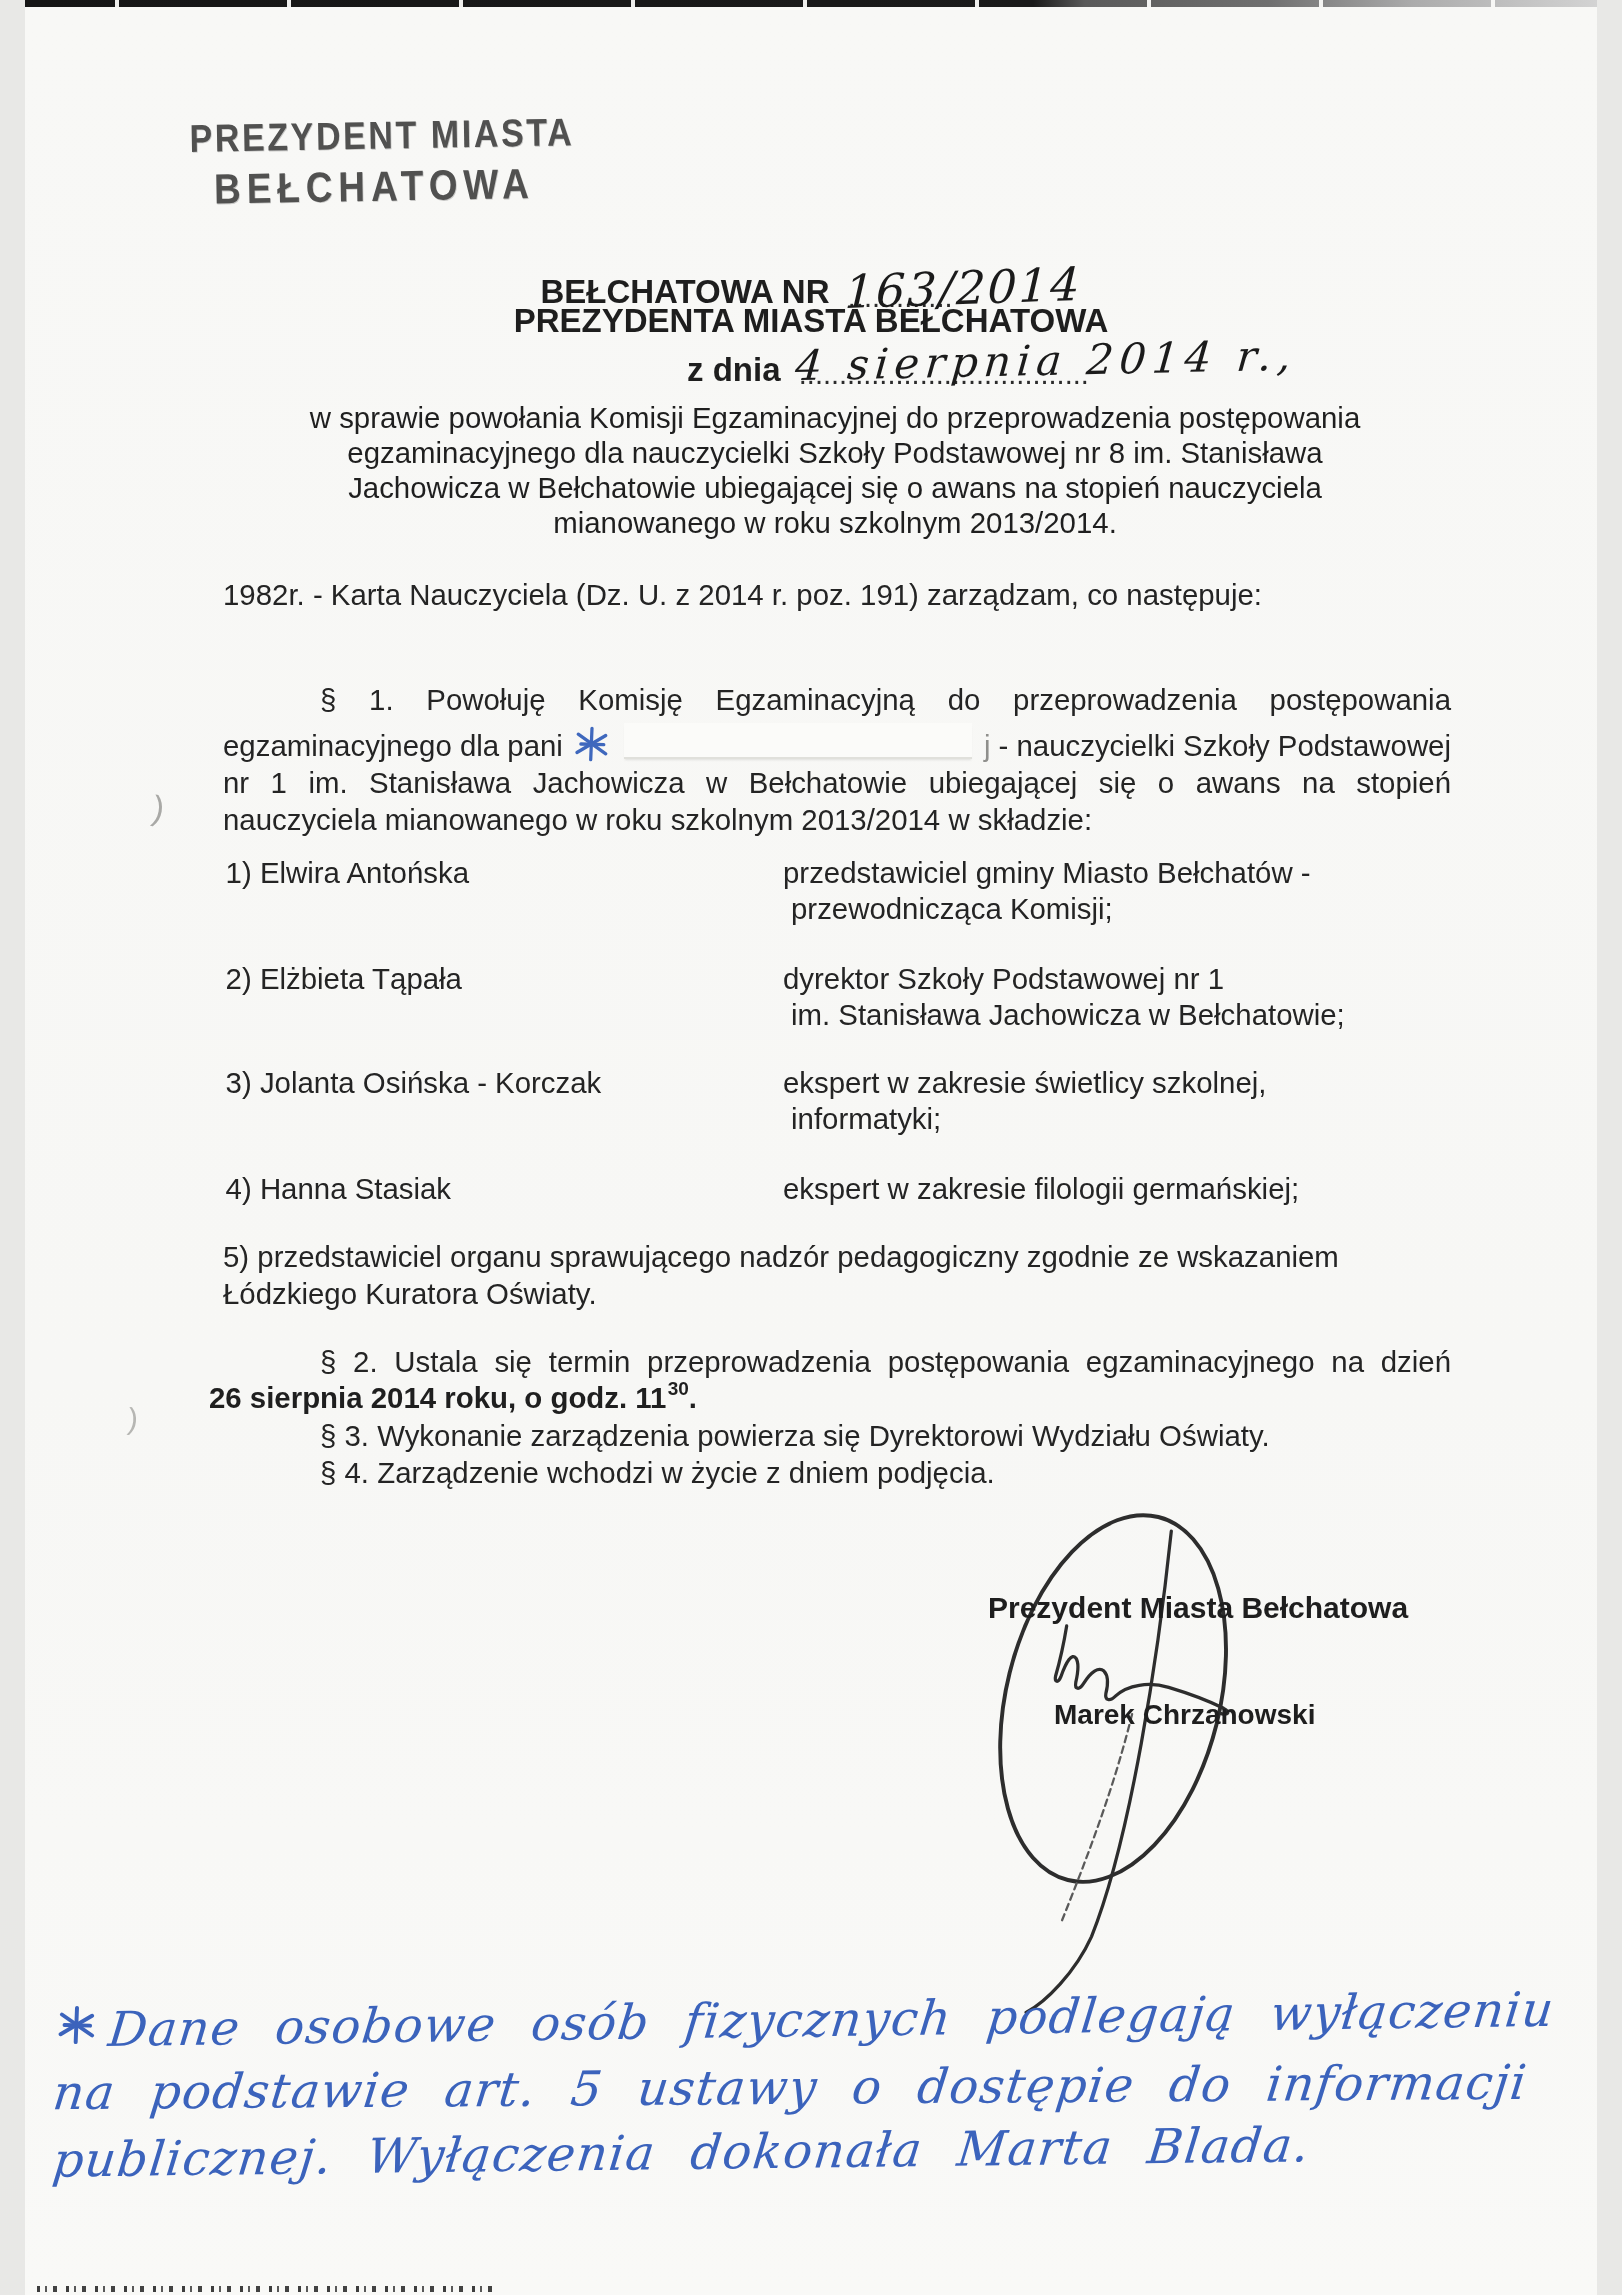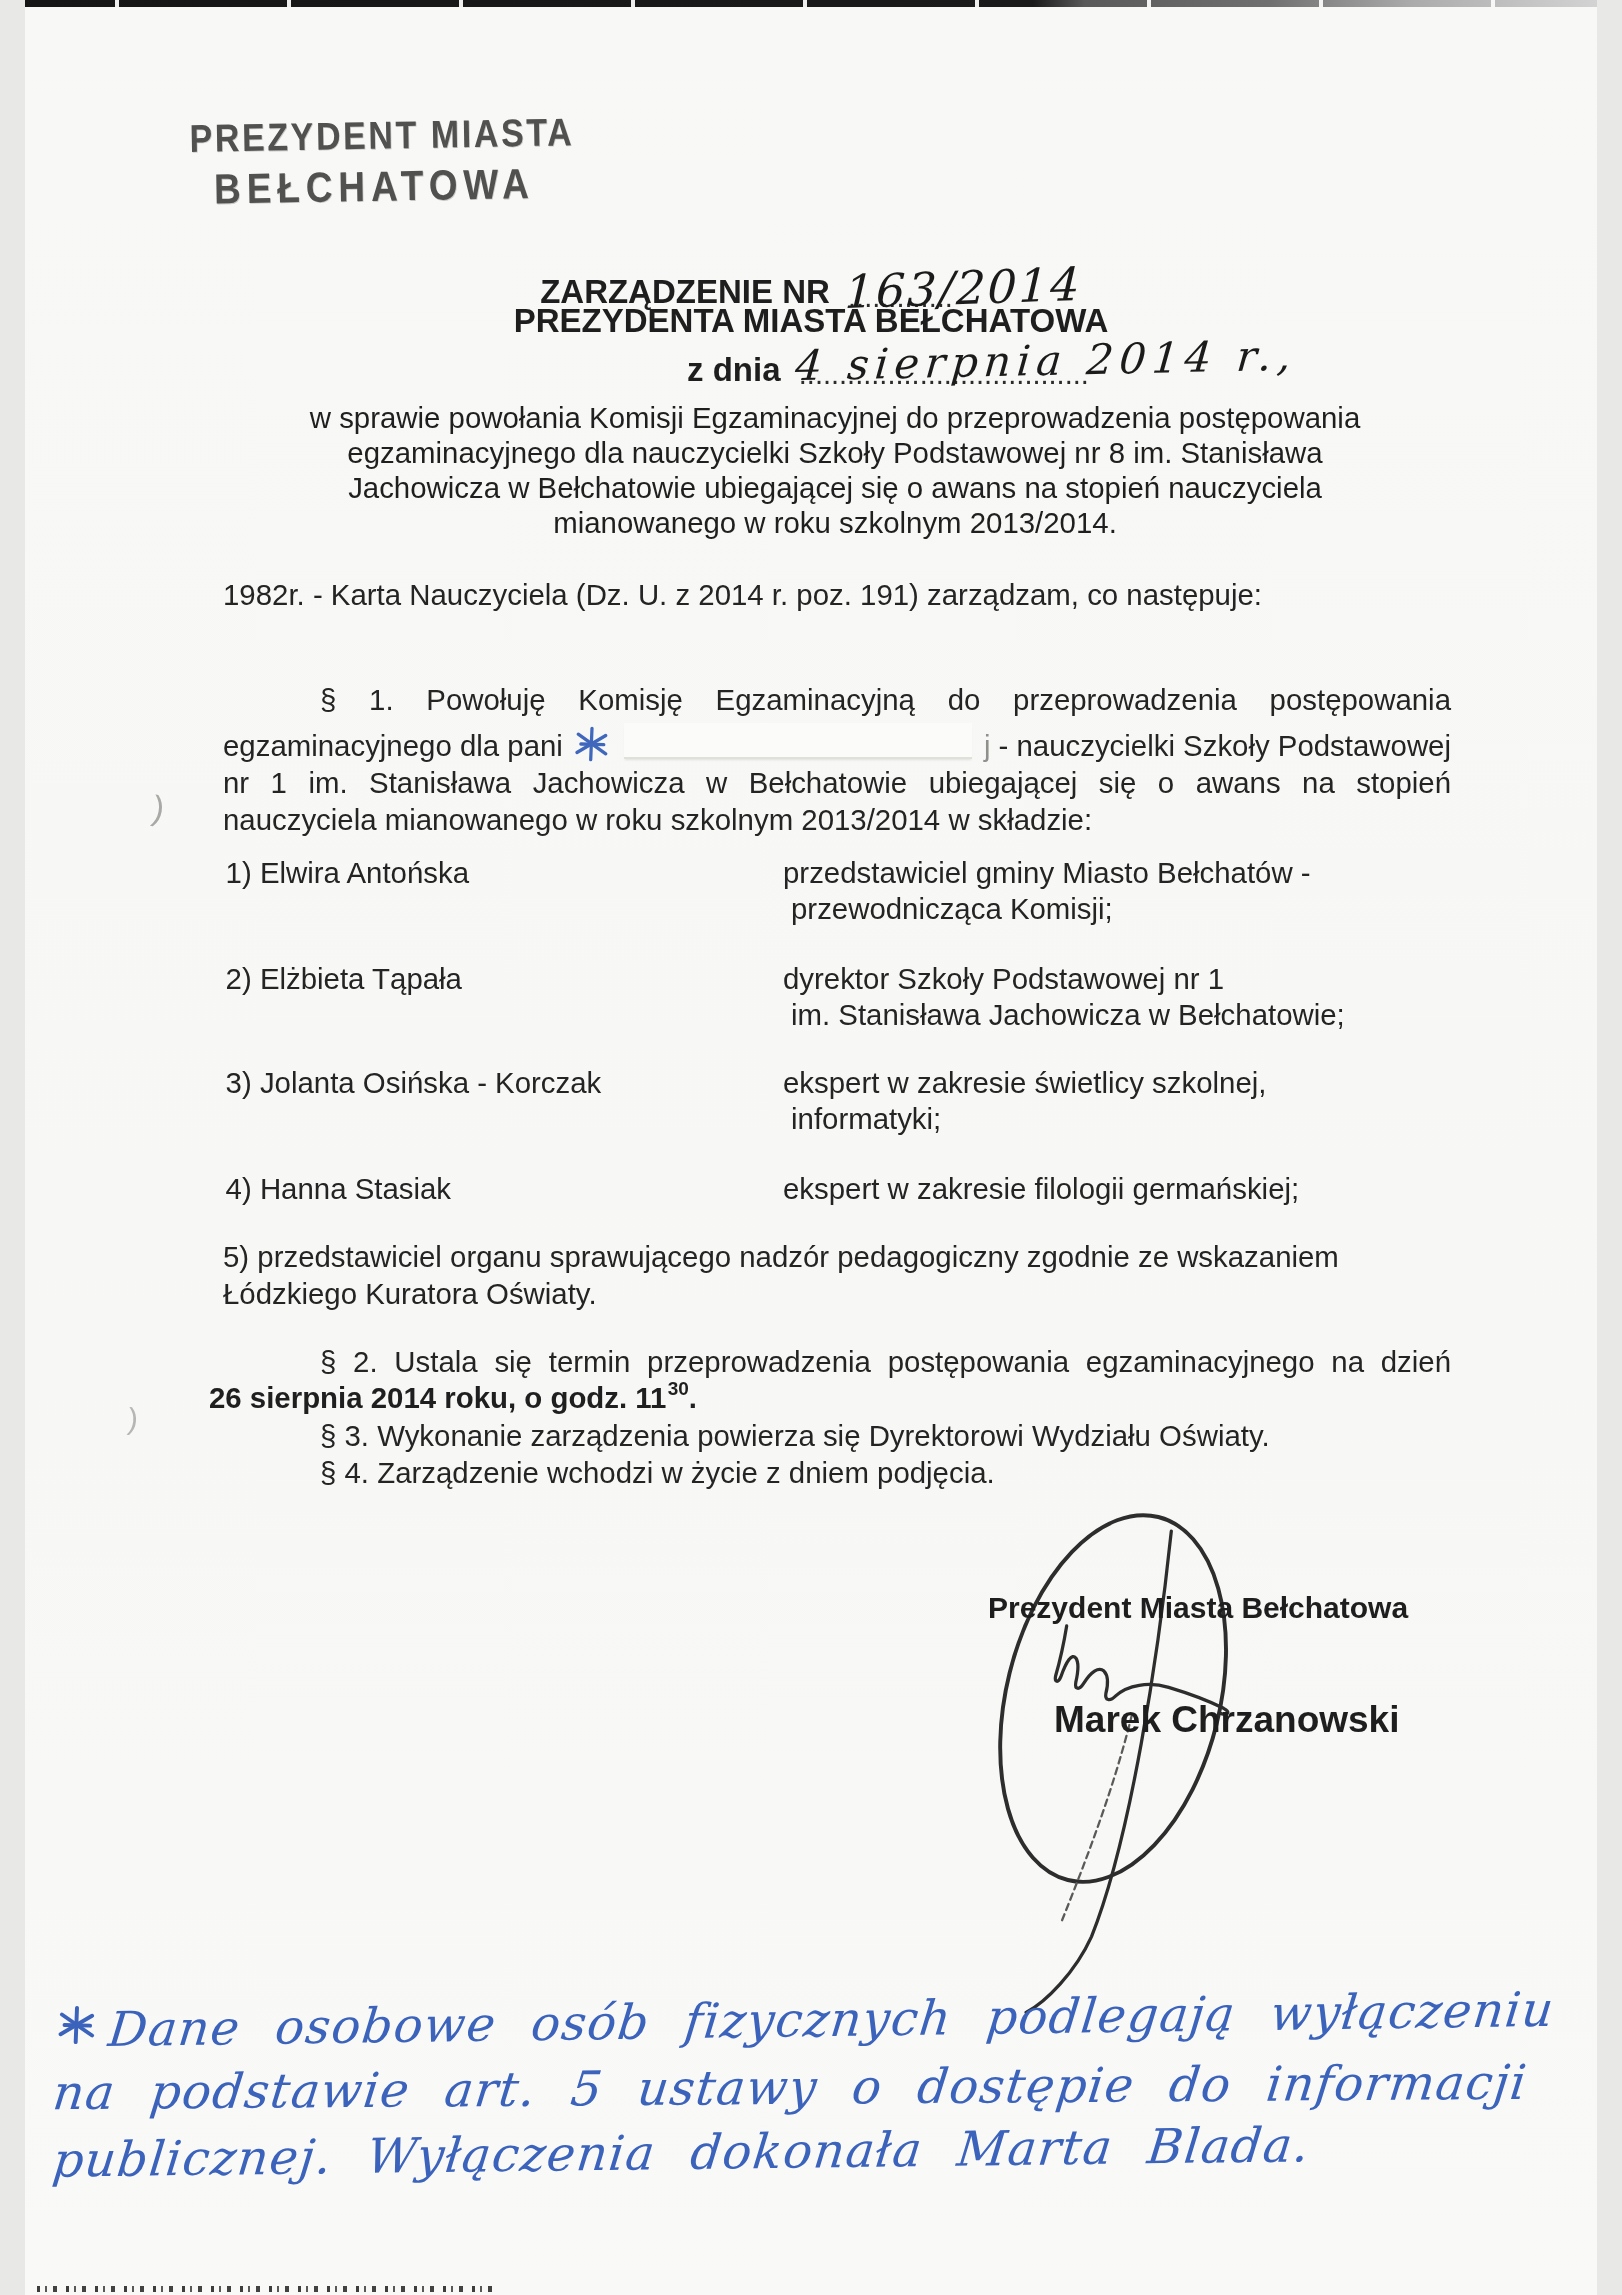--- a/index.html
+++ b/index.html
@@ -51,21 +51,21 @@
   .crole2{position:absolute;left:568px;top:36px;white-space:nowrap;}
   .r1{top:855px;}.r2{top:961px;}.r3{top:1065px;}.r4{top:1171px;}
   .item5{top:1238px;line-height:37px;}
   .s2l1{top:1343px;}
   .s2l2{position:absolute;left:184px;top:1381px;font-size:29.4px;font-weight:700;color:#1f1f1f;text-align:center;}
   .sup{font-size:19px;position:relative;top:-13px;margin-left:1.3px;}
   .s3{top:1417px;}
   .s4{top:1454px;}
   
   .sig-title{position:absolute;left:963px;top:1591px;font-size:30px;font-weight:700;color:#1e1e1e;white-space:nowrap;}
-  .sig-name{position:absolute;left:1029px;top:1699px;font-size:37px;font-weight:700;color:#1e1e1e;white-space:nowrap;}
+  .sig-name{position:absolute;left:1029px;top:1699px;font-size:28px;font-weight:700;color:#1e1e1e;white-space:nowrap;}
   .sig-svg{position:absolute;left:903px;top:1485px;}
   
   .fn{position:absolute;font-family:"DejaVu Serif",serif;font-style:italic;color:#3b63bc;font-size:48px;letter-spacing:1.3px;word-spacing:18.3px;white-space:nowrap;}
   .fn1{left:85px;top:1991px;transform:skewX(-7deg) rotate(-0.8deg);}
   .fn2{left:29px;top:2059px;transform:skewX(-7deg) rotate(-0.4deg);}
   .fn3{left:29px;top:2124px;transform:skewX(-7deg) rotate(-0.7deg);}
   .fn-star{position:absolute;left:31px;top:2004px;}
   
   .paren1{position:absolute;left:128px;top:789px;color:#a9a9a6;font-size:34px;transform:rotate(10deg);}
   .paren2{position:absolute;left:103px;top:1402px;color:#b6b6b3;font-size:30px;transform:rotate(6deg);}
@@ -76,21 +76,21 @@
 <div class="page">
 
   <div class="top-edge"></div>
 
   <div class="stamp">
     <div class="l1">PREZYDENT MIASTA</div>
     <div class="l2">BEŁCHATOWA</div>
   </div>
 
   <div class="trow t1">
-    <span>ZARZĄDZENIE NR</span>
+    <span>BEŁCHATOWA NR</span>
     <span class="hand-over">
       <span class="dots">.............</span>
       <span class="hand hand-nr">163/2014</span>
     </span>
   </div>
   <div class="trow t2">PREZYDENTA MIASTA BEŁCHATOWA</div>
   <div class="trow t3">
     <span>z dnia</span>
     <span class="hand-over">
       <span class="dots">....................................</span>

